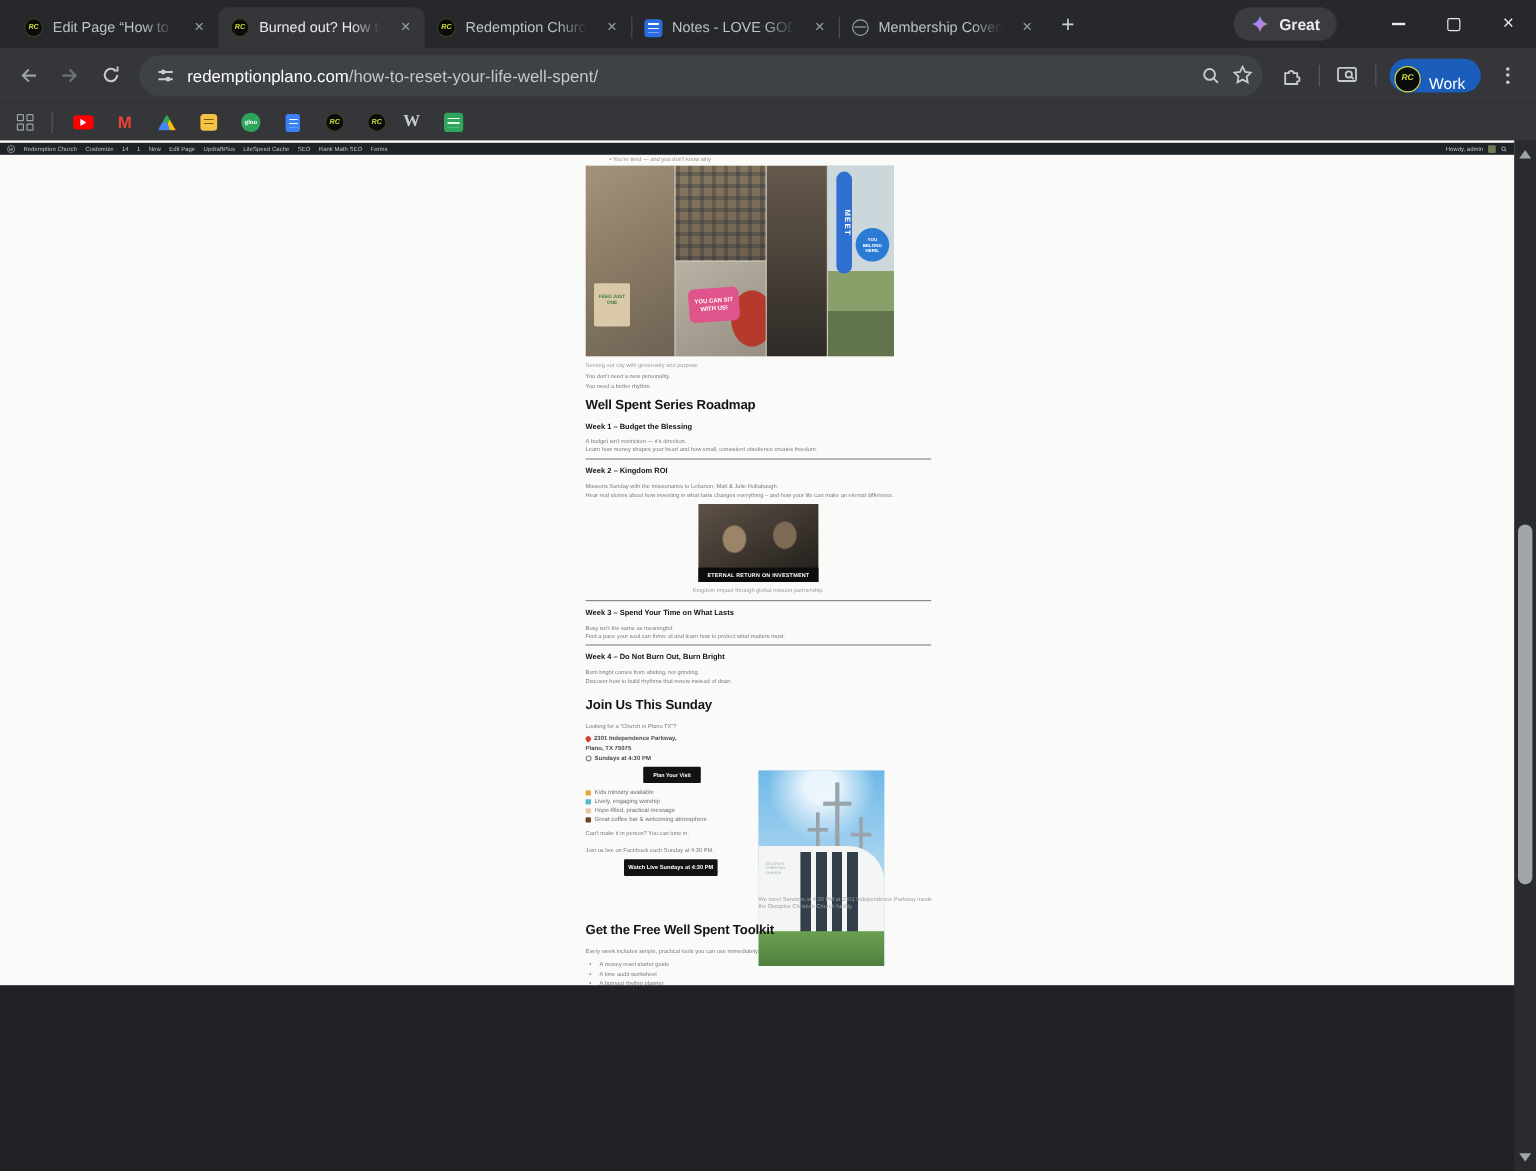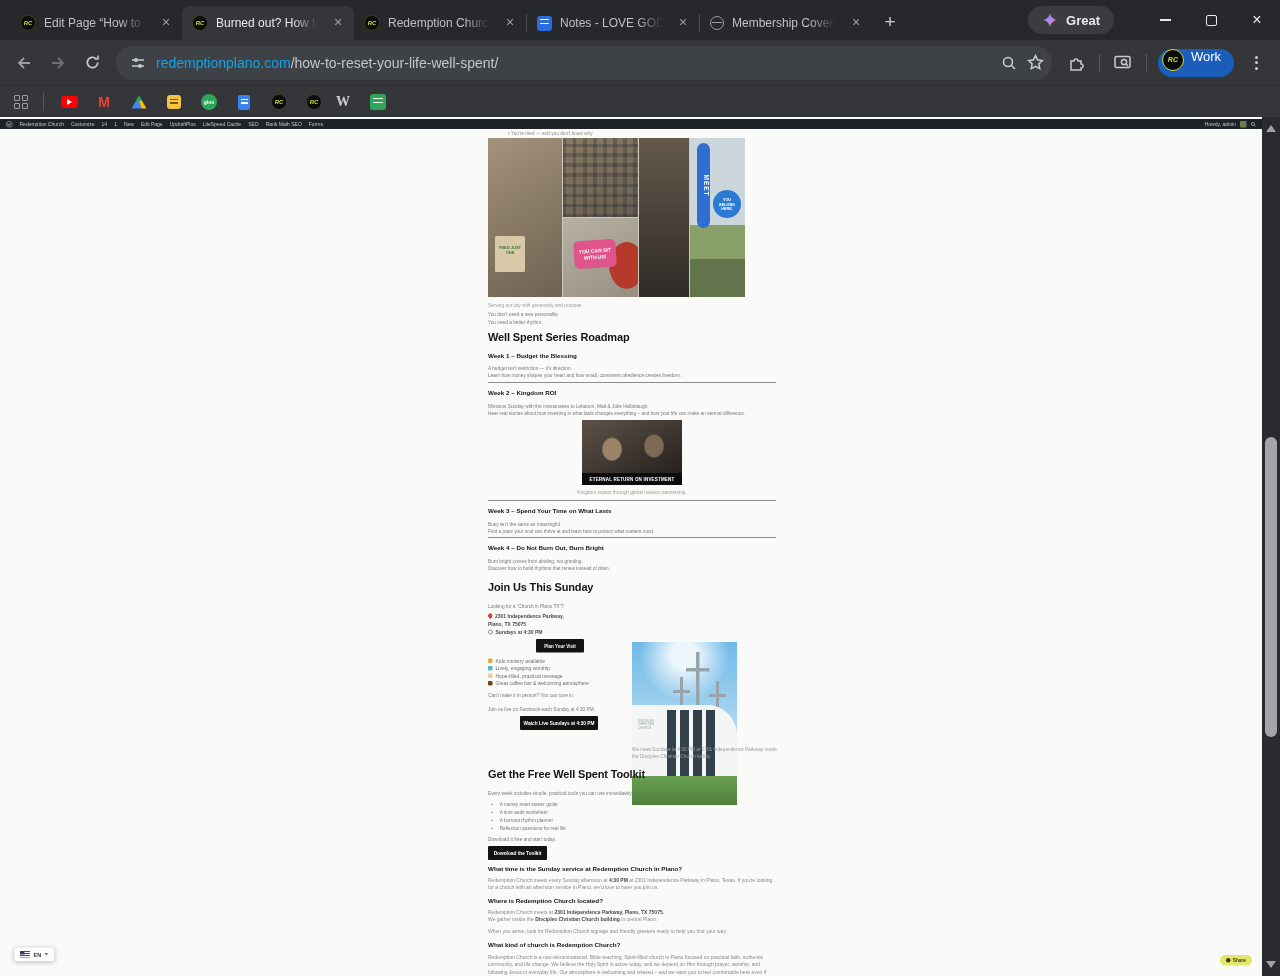--- a/index.html
+++ b/index.html
@@ -33,24 +33,24 @@
   .ic-min{width:11px;height:1.5px;background:#e8eaed;}
   .ic-restore{width:9px;height:9px;border:1.5px solid #e8eaed;border-radius:2px;}
   .ic-close-w{font-size:16px;color:#e8eaed;line-height:16px;}
 
   .toolbar{height:45px;background:#35363a;display:flex;align-items:center;padding:0 8px;gap:2px;}
   .tbtn{width:32px;height:32px;border-radius:50%;display:flex;align-items:center;justify-content:center;color:#c7cbd1;}
   .tbtn.dis{color:#6d7075;}
   .omnibox{flex:1;height:34px;background:#3e4145;border-radius:17px;display:flex;align-items:center;
        gap:10px;padding:0 8px 0 14px;margin:0 6px;}
   .omni-url{flex:1;font-size:14px;white-space:nowrap;overflow:hidden;}
-  .omni-url .dom{color:#0ea5e9;}
+  .omni-url .dom{color:#ffffff;}
   .omni-url .pth{color:#c3c7cc;}
   .vsep{width:1px;height:18px;background:#55585c;margin:0 5px;}
-  .profile-pill{height:28px;border-radius:14px;background:#1a5dbb;display:flex;align-items:flex-start;gap:7px;
+  .profile-pill{height:28px;border-radius:14px;background:#1a5dbb;display:flex;align-items:flex-end;gap:7px;
        padding:0 13px 0 4px;color:#fff;font-size:13px;margin:0 4px;}
   .avatar-rc{width:22px;height:22px;border-radius:50%;background:#0b0b0b;border:1px solid #cfdb3a;box-sizing:border-box;
        color:#cfdb3a;font-size:7px;font-weight:bold;font-style:italic;display:flex;align-items:center;justify-content:center;}
   .kebab{display:flex;flex-direction:column;gap:2.5px;}
   .kebab i{width:3px;height:3px;border-radius:50%;background:#c7cbd1;}
 
   .bookmarks{height:32px;background:#35363a;border-top:1px solid #2e3033;display:flex;align-items:center;
        padding:0 14px;gap:15px;}
   .appsgrid{display:grid;grid-template-columns:6px 6px;grid-gap:2px;}
   .appsgrid i{width:6px;height:6px;border:1.5px solid #9aa0a6;border-radius:1px;box-sizing:border-box;}
@@ -69,21 +69,21 @@
        display:flex;align-items:center;justify-content:center;}
   .fav-docs{width:12px;height:15px;border-radius:2px;background:#3b82f6;position:relative;}
   .fav-docs::after{content:"";position:absolute;left:2.5px;right:2.5px;top:4px;height:7px;
        background:repeating-linear-gradient(#fff 0 1.2px,transparent 1.2px 3.5px);}
   .fav-w{color:#c7cbd1;font-size:14px;font-weight:bold;font-family:"Liberation Serif",serif;}
   .fav-list{width:16px;height:16px;border-radius:3px;background:#2fa45b;position:relative;}
   .fav-list::after{content:"";position:absolute;left:3px;right:3px;top:4px;height:8px;
        background:repeating-linear-gradient(#eaffea 0 1.3px,transparent 1.3px 4px);}
 
   
-  .viewport{position:absolute;left:0;top:117px;width:1262px;height:859px;background:#fafaf8;overflow:hidden;}
+  .viewport{position:absolute;left:0;top:117px;width:1262px;height:704px;background:#fafaf8;overflow:hidden;}
   .canvas{position:absolute;left:0;top:0;width:2524px;height:1718px;transform:scale(0.5);transform-origin:0 0;}
 
   .scrollstrip{position:absolute;right:0;top:117px;width:18px;height:859px;background:#2a2b2e;}
   .sarrow{position:absolute;left:4px;width:0;height:0;border-left:5px solid transparent;border-right:5px solid transparent;}
   .sarrow.up{top:8px;border-bottom:7px solid #9fa3a8;}
   .sarrow.down{bottom:8px;border-top:7px solid #9fa3a8;}
   .sthumb{position:absolute;left:3px;width:12px;top:320px;height:300px;background:#a2a6ab;border-radius:6px;}
 
   
   .adminbar{position:absolute;left:0;top:4px;width:2524px;height:20px;background:#1d2327;color:#c3c4c7;

